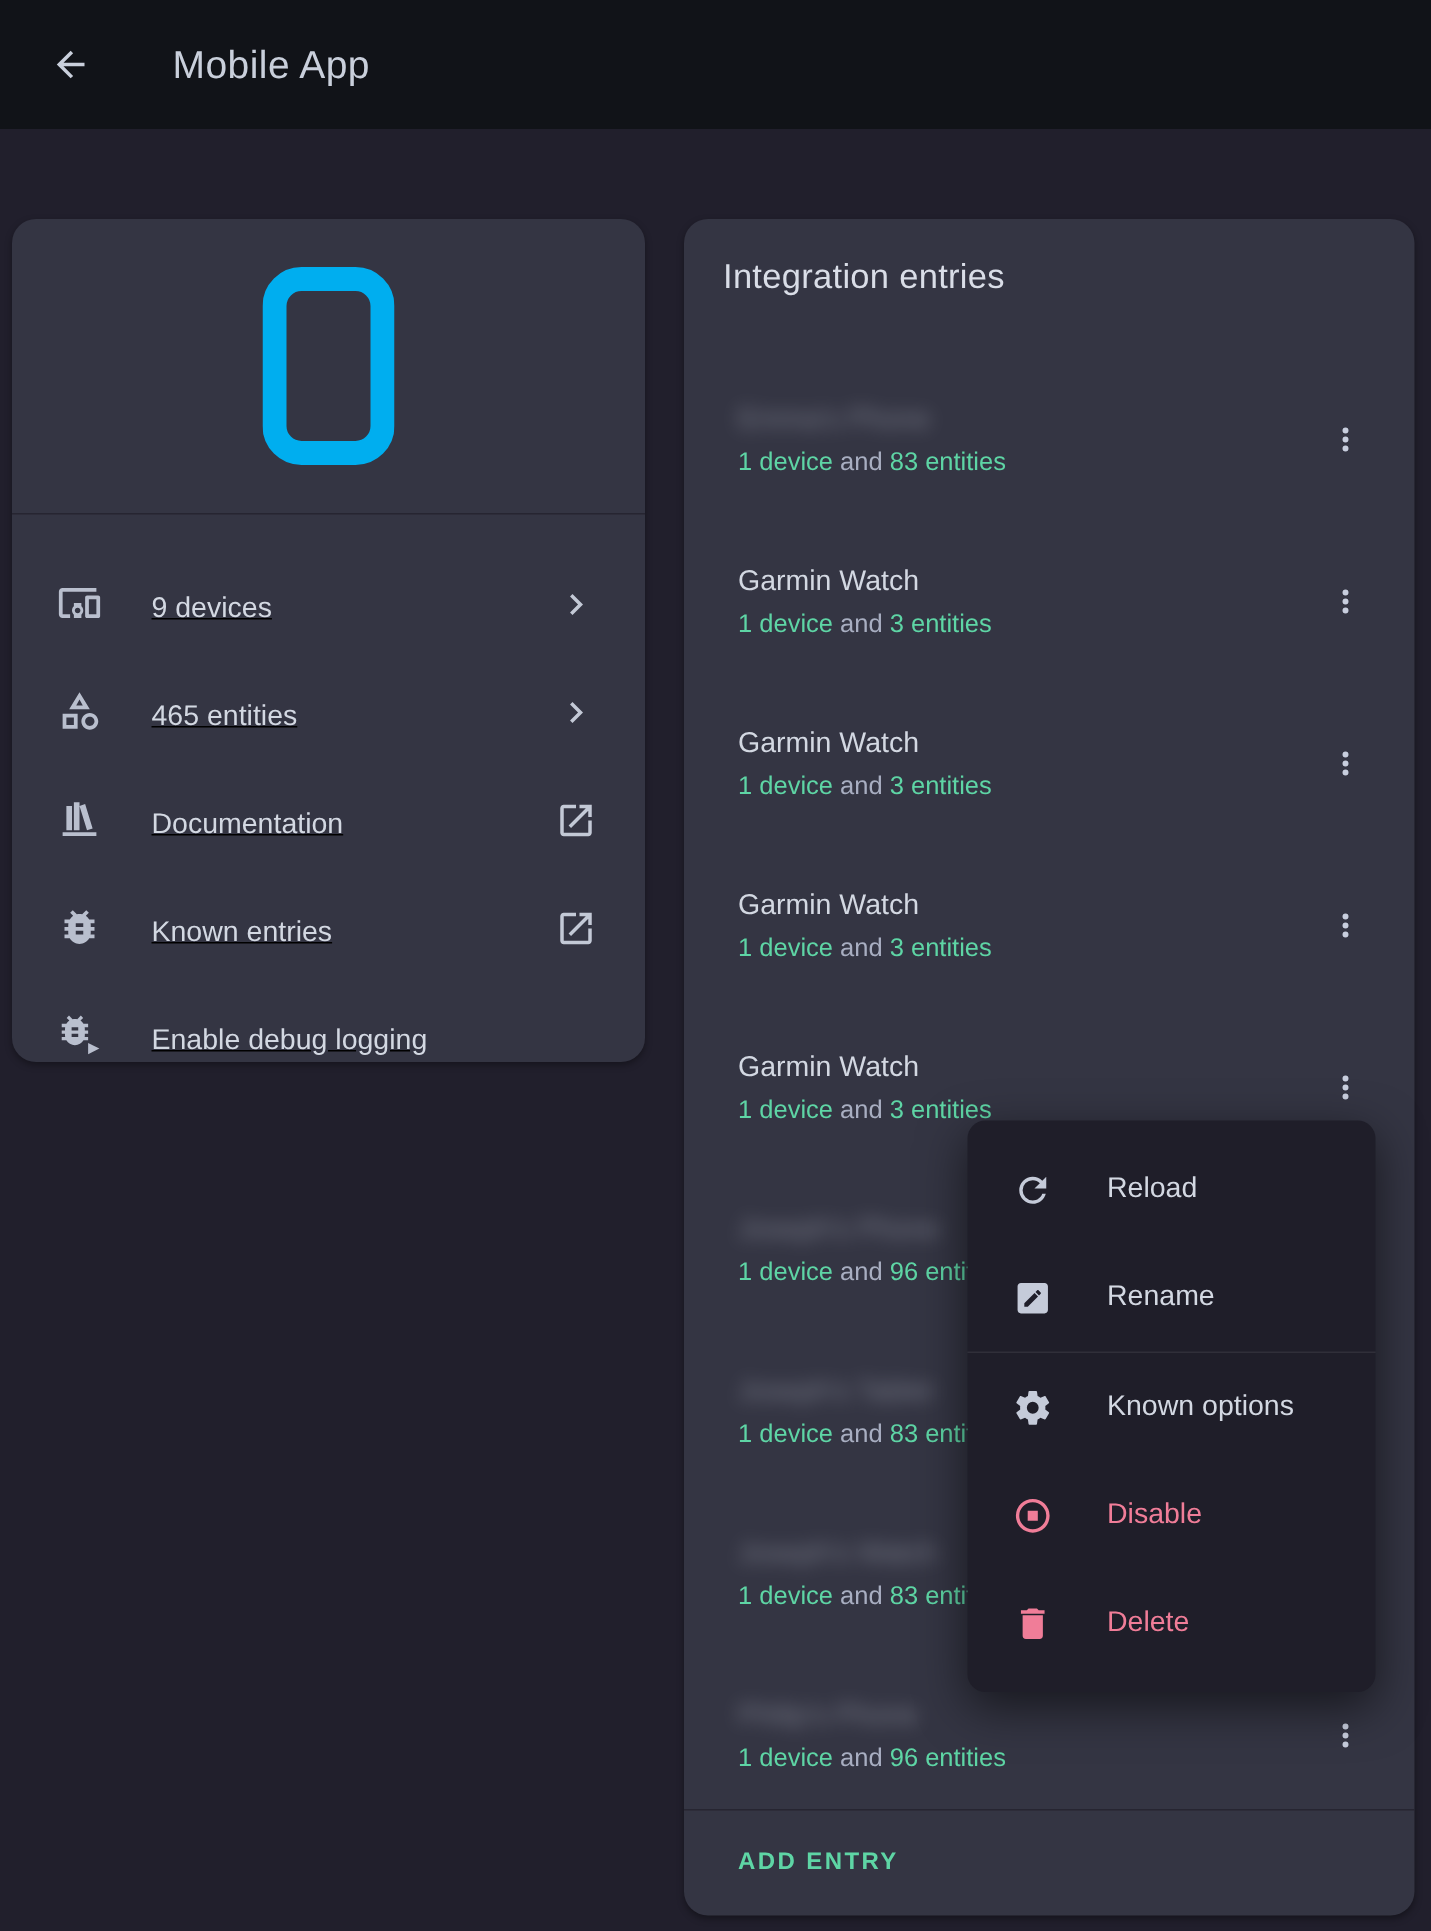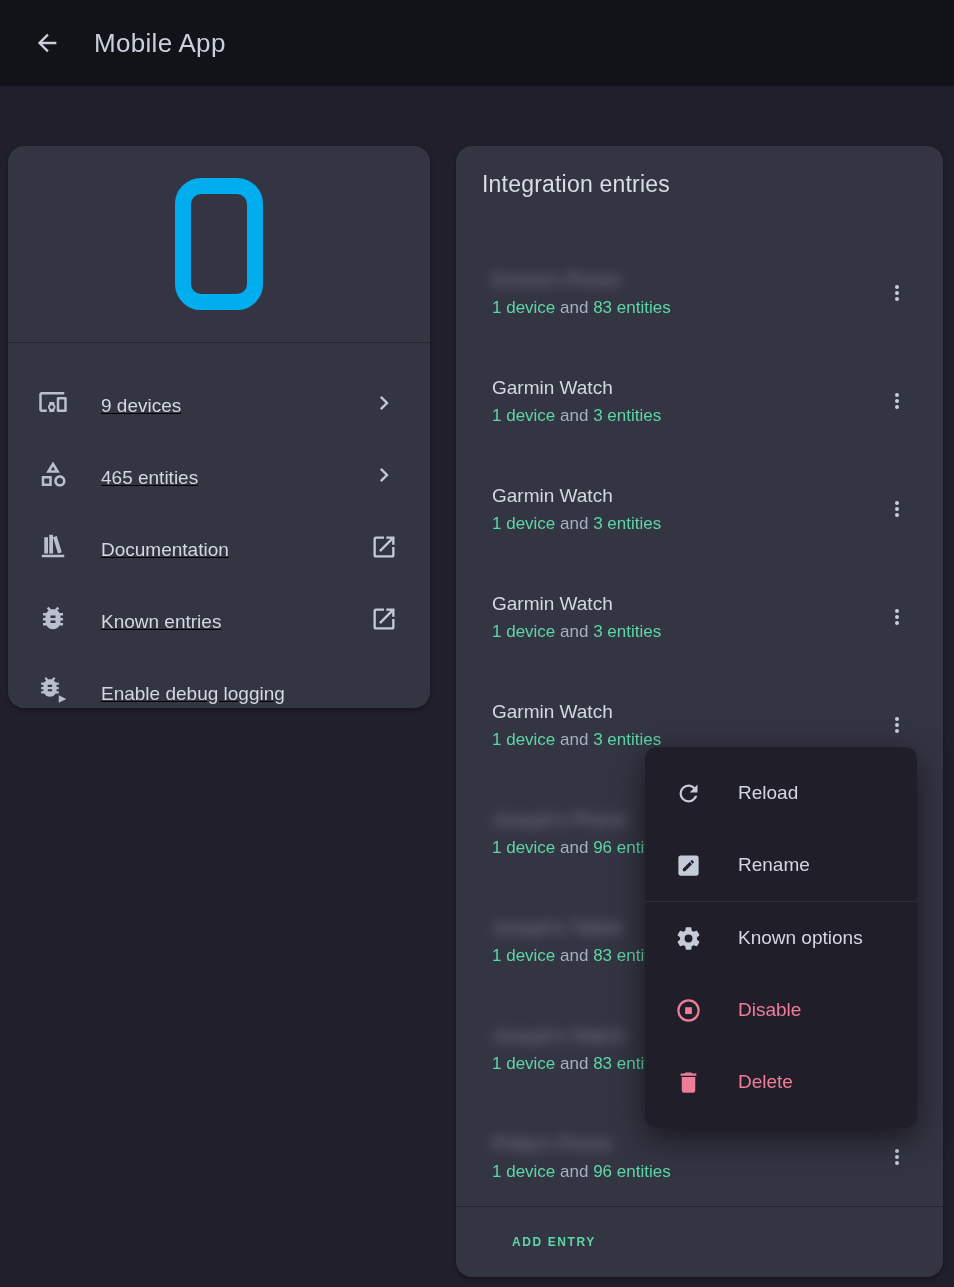--- a/index.html
+++ b/index.html
@@ -1,21 +1,21 @@
 <!DOCTYPE html>
 <html style="--brand-blue: #00aeef; --accent-green: #5ed5a5; --danger-pink: #f07d98; --card-bg: #343543; --page-bg: #211f2c; --topbar-bg: #111318; --menu-bg: #1f1e29; --text-primary: #d3d8e2; --text-secondary: #a8aec1;"><head>
 <meta charset="utf-8">
 <style>
   html,body{margin:0;padding:0;background:#211f2c;}
   .page{position:relative;width:954px;height:1287px;background:var(--page-bg,#211f2c);
         font-family:"Liberation Sans", sans-serif;overflow:hidden;}
 
   
   .topbar{position:absolute;left:0;top:0;right:0;height:86px;background:var(--topbar-bg,#111318);
-          display:flex;align-items:center;}
+          display:flex;align-items:center;gap:21px;}
   .back-btn{background:none;border:none;margin-left:22px;width:50px;height:50px;
             display:flex;align-items:center;justify-content:center;cursor:pointer;color:#c9cfdb;padding:0;}
   .back-btn .icon28{width:28px;height:28px;}
   .topbar-title{margin:0 0 0 22px;font-size:26px;font-weight:400;color:#c9cfdb;letter-spacing:.3px;}
 
   
   [data-name$="-icon"] svg{display:block;width:100%;height:100%;}
   .icon24{width:24px;height:24px;display:block;}
   .icon28{width:28px;height:28px;display:block;}
 
@@ -44,21 +44,21 @@
   .entry-name{font-size:19px;line-height:28px;color:var(--text-primary,#d3d8e2);white-space:nowrap;}
   .entry-name.redacted{filter:blur(6px);opacity:.55;color:#aeb2bf;}
   .entry-sub{font-size:17px;line-height:27px;white-space:nowrap;}
   .sub-green{color:var(--accent-green,#5ed5a5);}
   .sub-and{color:var(--text-secondary,#a8aec1);}
   .entry-menu-btn{background:none;border:none;width:48px;height:48px;display:flex;align-items:center;
                   justify-content:center;cursor:pointer;color:#c8cede;padding:0;flex:none;}
   .entries-footer{height:71px;border-top:1px solid #262531;display:flex;align-items:center;
                   padding-left:36px;box-sizing:border-box;}
   .add-entry{background:none;border:none;padding:0;cursor:pointer;color:var(--accent-green,#5ed5a5);
-             font-family:inherit;font-size:12px;font-weight:bold;letter-spacing:1.6px;margin-left:20px;}
+             font-family:inherit;font-size:16px;font-weight:bold;letter-spacing:1.6px;}
 
   
   .context-menu{position:absolute;left:645px;top:747px;width:272px;background:var(--menu-bg,#1f1e29);
                 border-radius:12px;padding:10px 0;box-shadow:0 10px 32px rgba(0,0,0,.55);z-index:10;}
   .menu-item{height:72px;display:flex;align-items:center;padding:0 24px 0 30px;cursor:pointer;}
   .menu-icon{width:27px;height:27px;color:#c5cbd9;margin-right:36px;flex:none;}
   .menu-label{font-size:19px;color:var(--text-primary,#d3d8e2);}
   .menu-item.danger .menu-icon,.menu-item.danger .menu-label{color:var(--danger-pink,#f07d98);}
   .menu-divider{height:1px;background:rgba(255,255,255,.08);}
 </style>

